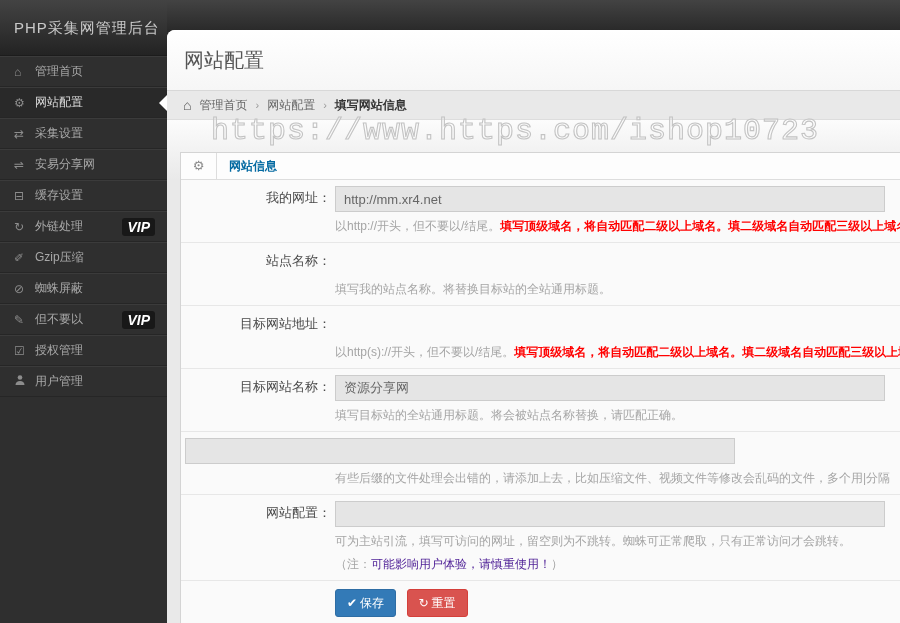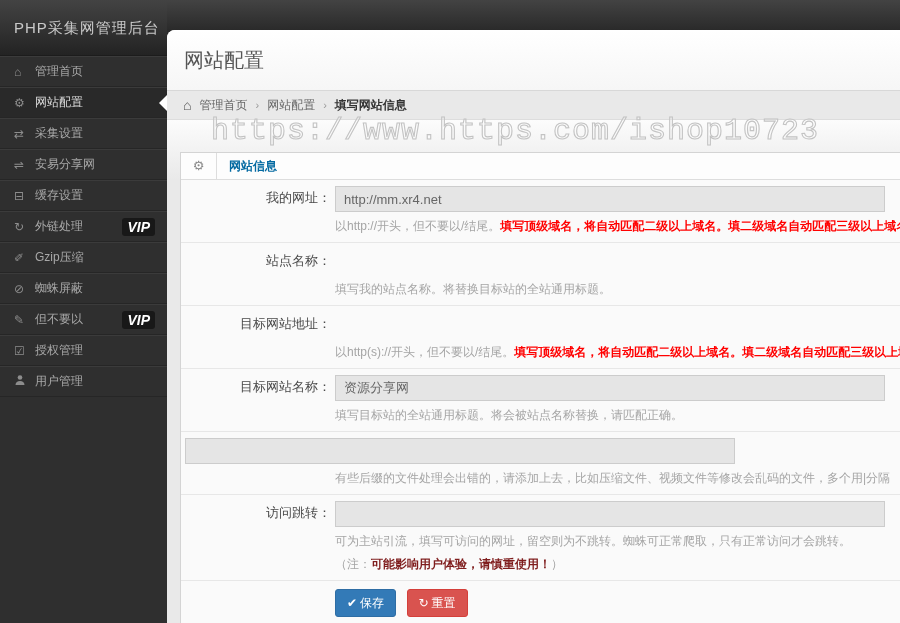--- a/index.html
+++ b/index.html
@@ -45,21 +45,21 @@
   .panel-head { display:flex; height:27px; line-height:26px; background:#fdfdfd; border-bottom:1px solid #ddd; }
   .panel-gear { width:36px; flex:none; text-align:center; border-right:1px solid #ddd; color:#8a8a8a; font-size:13px; }
   .panel-title { padding-left:12px; font-size:12px; font-weight:bold; color:#0369a1; }
   .frow { padding:6px 0; border-bottom:1px solid #e7e7e7; }
   .frow-line { display:flex; align-items:center; }
   .flabel { width:150px; flex:none; text-align:right; font-size:13px; color:#4a4a4a; line-height:26px;font-family:Liberation Mono, monospace; }
   .finput { margin-left:4px; width:550px; height:26px; border:1px solid #ccc; background:#e5e5e5;
             padding:4px 8px; font-size:13px; color:#666; font-family:inherit; outline:none; }
   .fhelp { margin:6px 0 1px 154px; font-size:12px; color:#a5a5a5; line-height:17px; white-space:nowrap; }
   .red  { color:#ff0000; font-weight:bold; }
-  .blue { color:#7f1d1d; font-weight:bold; }
+  .blue { color:#4c1d95; font-weight:normal; }
   .panel-foot { padding:8px 0 8px 154px; }
   .btn { display:inline-flex; align-items:center; gap:3px; border-radius:3px; color:#fff; font-size:12px;
          padding:6px 11px; border:1px solid; cursor:pointer; font-family:inherit; line-height:1.2; }
   .btn-save  { background:#337ab7; border-color:#2e6da4; margin-right:6px; }
   .btn-reset { background:#d9534f; border-color:#d43f3a; }
   .btn .b-ico { font-size:12px; }
 </style>
 </head>
 <body>
 
@@ -175,21 +175,21 @@
 
           <div class="frow">
             <div class="frow-line">
               <input class="finput" type="text" value="" style="">
             </div>
             <div class="fhelp"><span>有些后缀的文件处理会出错的，请添加上去，比如压缩文件、视频文件等修改会乱码的文件，多个用|分隔</span></div>
           </div>
 
           <div class="frow">
             <div class="frow-line">
-              <label class="flabel">访问跳转：</label>
+              <label class="flabel">网站配置：</label>
               <input class="finput" type="text" value="" style="">
             </div>
             <div class="fhelp"><span>可为主站引流，填写可访问的网址，留空则为不跳转。蜘蛛可正常爬取，只有正常访问才会跳转。</span></div>
             <div class="fhelp"><span>（注：</span><span class="blue">可能影响用户体验，请慎重使用！</span><span>）</span></div>
           </div>
 
           <div class="panel-foot">
             <button class="btn btn-save">
                 <span class="b-ico">✔</span>
                 <span>保存</span>

